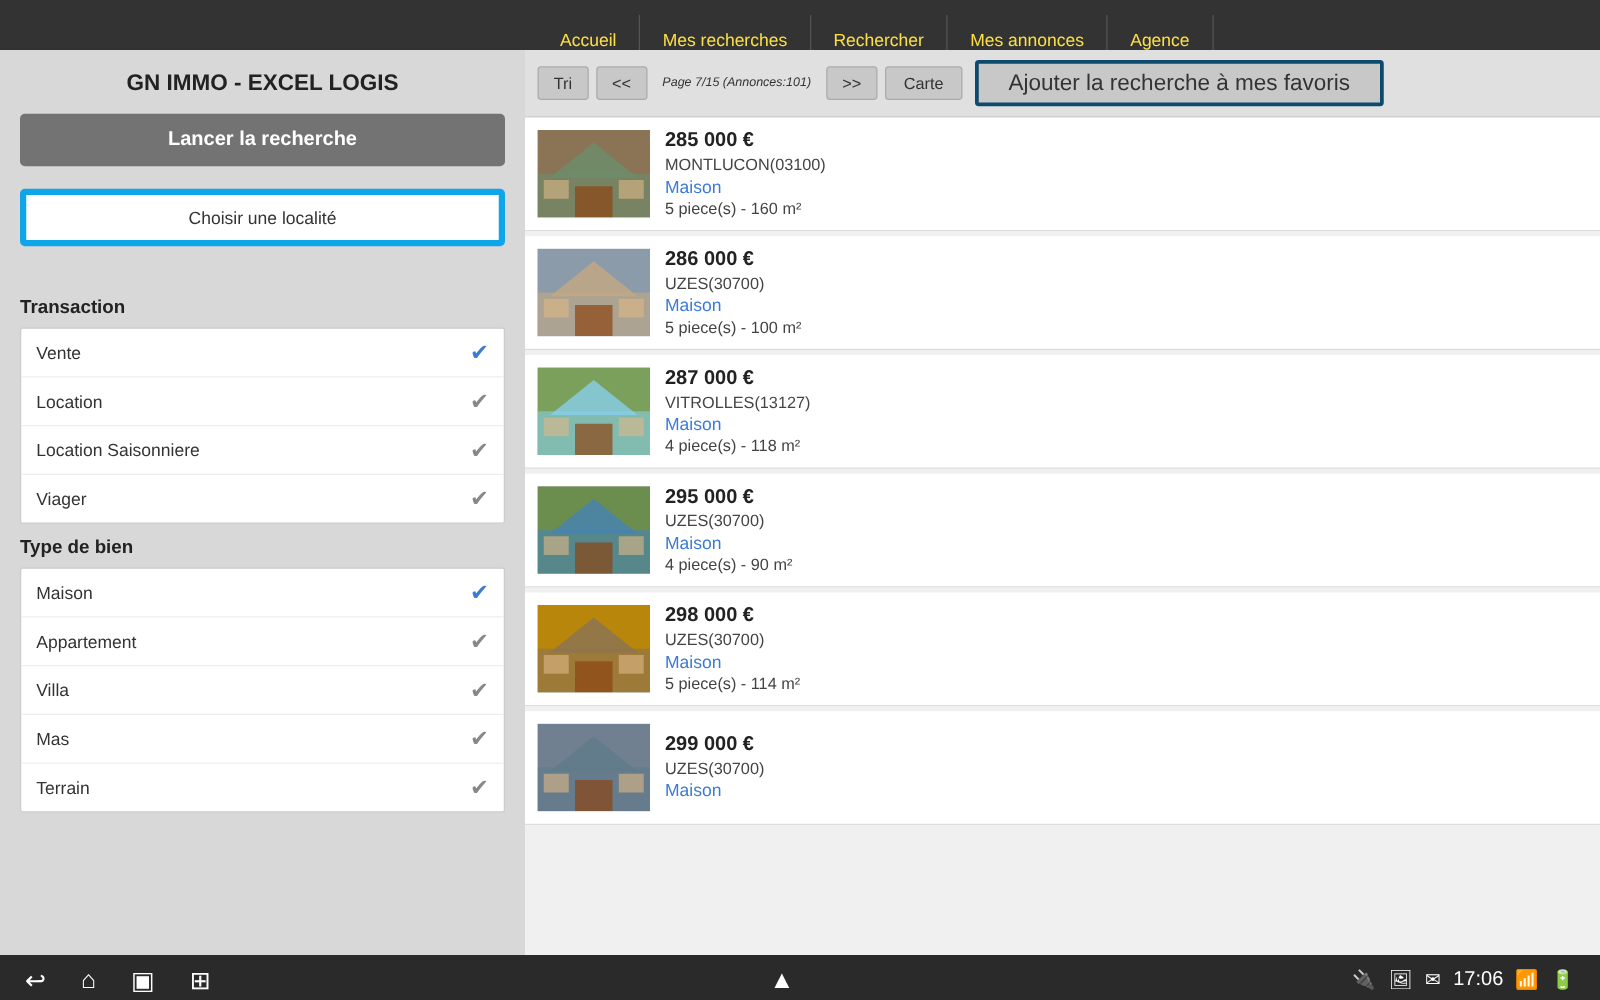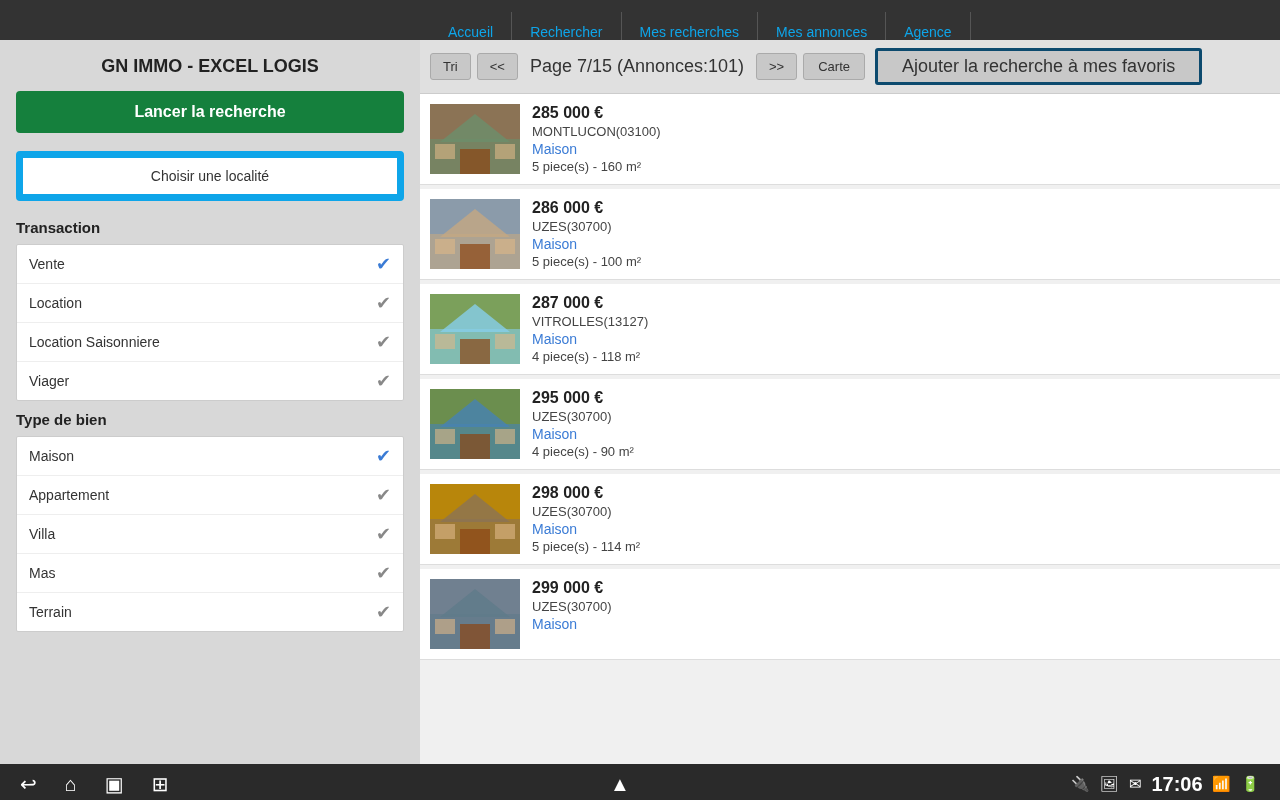--- a/index.html
+++ b/index.html
@@ -7,21 +7,21 @@
 
     
     .top-nav {
       display: flex;
       background: #333;
       height: 40px;
       align-items: center;
       padding-left: 430px;
     }
     .nav-item {
-      color: #0ea5e9;
+      color: #fde047;
       padding: 0 18px;
       height: 40px;
       display: flex;
       align-items: center;
       font-size: 14px;
       cursor: pointer;
       border-right: 1px solid #555;
       margin-top: 23px;
     }
 
@@ -41,48 +41,48 @@
     }
     .sidebar-title {
       text-align: center;
       font-size: 18px;
       font-weight: bold;
       color: #222;
       margin-bottom: 14px;
     }
     .search-btn {
       width: 100%;
-      background: #15803d;
+      background: #737373;
       color: #fff;
       font-size: 16px;
       font-weight: bold;
       border: none;
       border-radius: 4px;
       padding: 12px 0;
       cursor: pointer;
       margin-bottom: 18px;
     }
 
     .section-label {
       font-size: 15px;
       font-weight: bold;
       color: #222;
       margin-bottom: 8px;
       margin-top: 10px;
     }
     .localite-btn {
       width: 100%;
       background: #fff;
-      border: 7px solid #0ea5e9;
+      border: 5px solid #0ea5e9;
       border-radius: 4px;
       padding: 10px;
       font-size: 14px;
       text-align: center;
       cursor: pointer;
-      margin-bottom: 8px;
+      margin-bottom: 30px;
       color: #333;
     }
 
     .checkbox-list {
       background: #fff;
       border: 1px solid #ccc;
       border-radius: 2px;
       margin-bottom: 4px;
     }
     .checkbox-row {
@@ -121,23 +121,24 @@
     .pag-btn {
       background: #c8c8c8;
       border: 1px solid #aaa;
       border-radius: 3px;
       padding: 5px 12px;
       font-size: 13px;
       cursor: pointer;
       color: #333;
     }
     .pag-info {
-      font-size: 18px;
+      font-size: 10px;
       color: #333;
       margin: 0 6px;
+      font-style: italic;
     }
     .pag-carte-btn {
       background: #c8c8c8;
       border: 1px solid #aaa;
       border-radius: 3px;
       padding: 5px 14px;
       font-size: 13px;
       cursor: pointer;
       color: #333;
     }
@@ -153,21 +154,21 @@
     }
 
     
     .listings {
       flex: 1;
       overflow-y: auto;
       background: #f0f0f0;
     }
     .listing-item {
       display: flex;
-      align-items: flex-start;
+      align-items: center;
       background: #fff;
       margin-bottom: 4px;
       padding: 10px;
       cursor: pointer;
       border-bottom: 1px solid #ddd;
     }
     .listing-thumb {
       width: 90px;
       height: 70px;
       background: #aaa;
@@ -221,29 +222,29 @@
       display: flex;
       align-items: center;
     }
     .bottom-right {
       display: flex;
       align-items: center;
       gap: 10px;
       color: #fff;
       font-size: 15px;
     }
-    .time-text { font-size: 20px; font-weight: bold; }
+    .time-text { font-size: 16px; font-weight: normal; }
   </style>
 </head>
 <body>
 
 <div class="top-nav">
   <div class="nav-item">Accueil</div>
+  <div class="nav-item">Mes recherches</div>
   <div class="nav-item">Rechercher</div>
-  <div class="nav-item">Mes recherches</div>
   <div class="nav-item">Mes annonces</div>
   <div class="nav-item">Agence</div>
 </div>
 
 <div class="main-layout">
 
   <div class="sidebar">
     <div class="sidebar-title">GN IMMO - EXCEL LOGIS</div>
     <button class="search-btn">Lancer la recherche</button>
 

